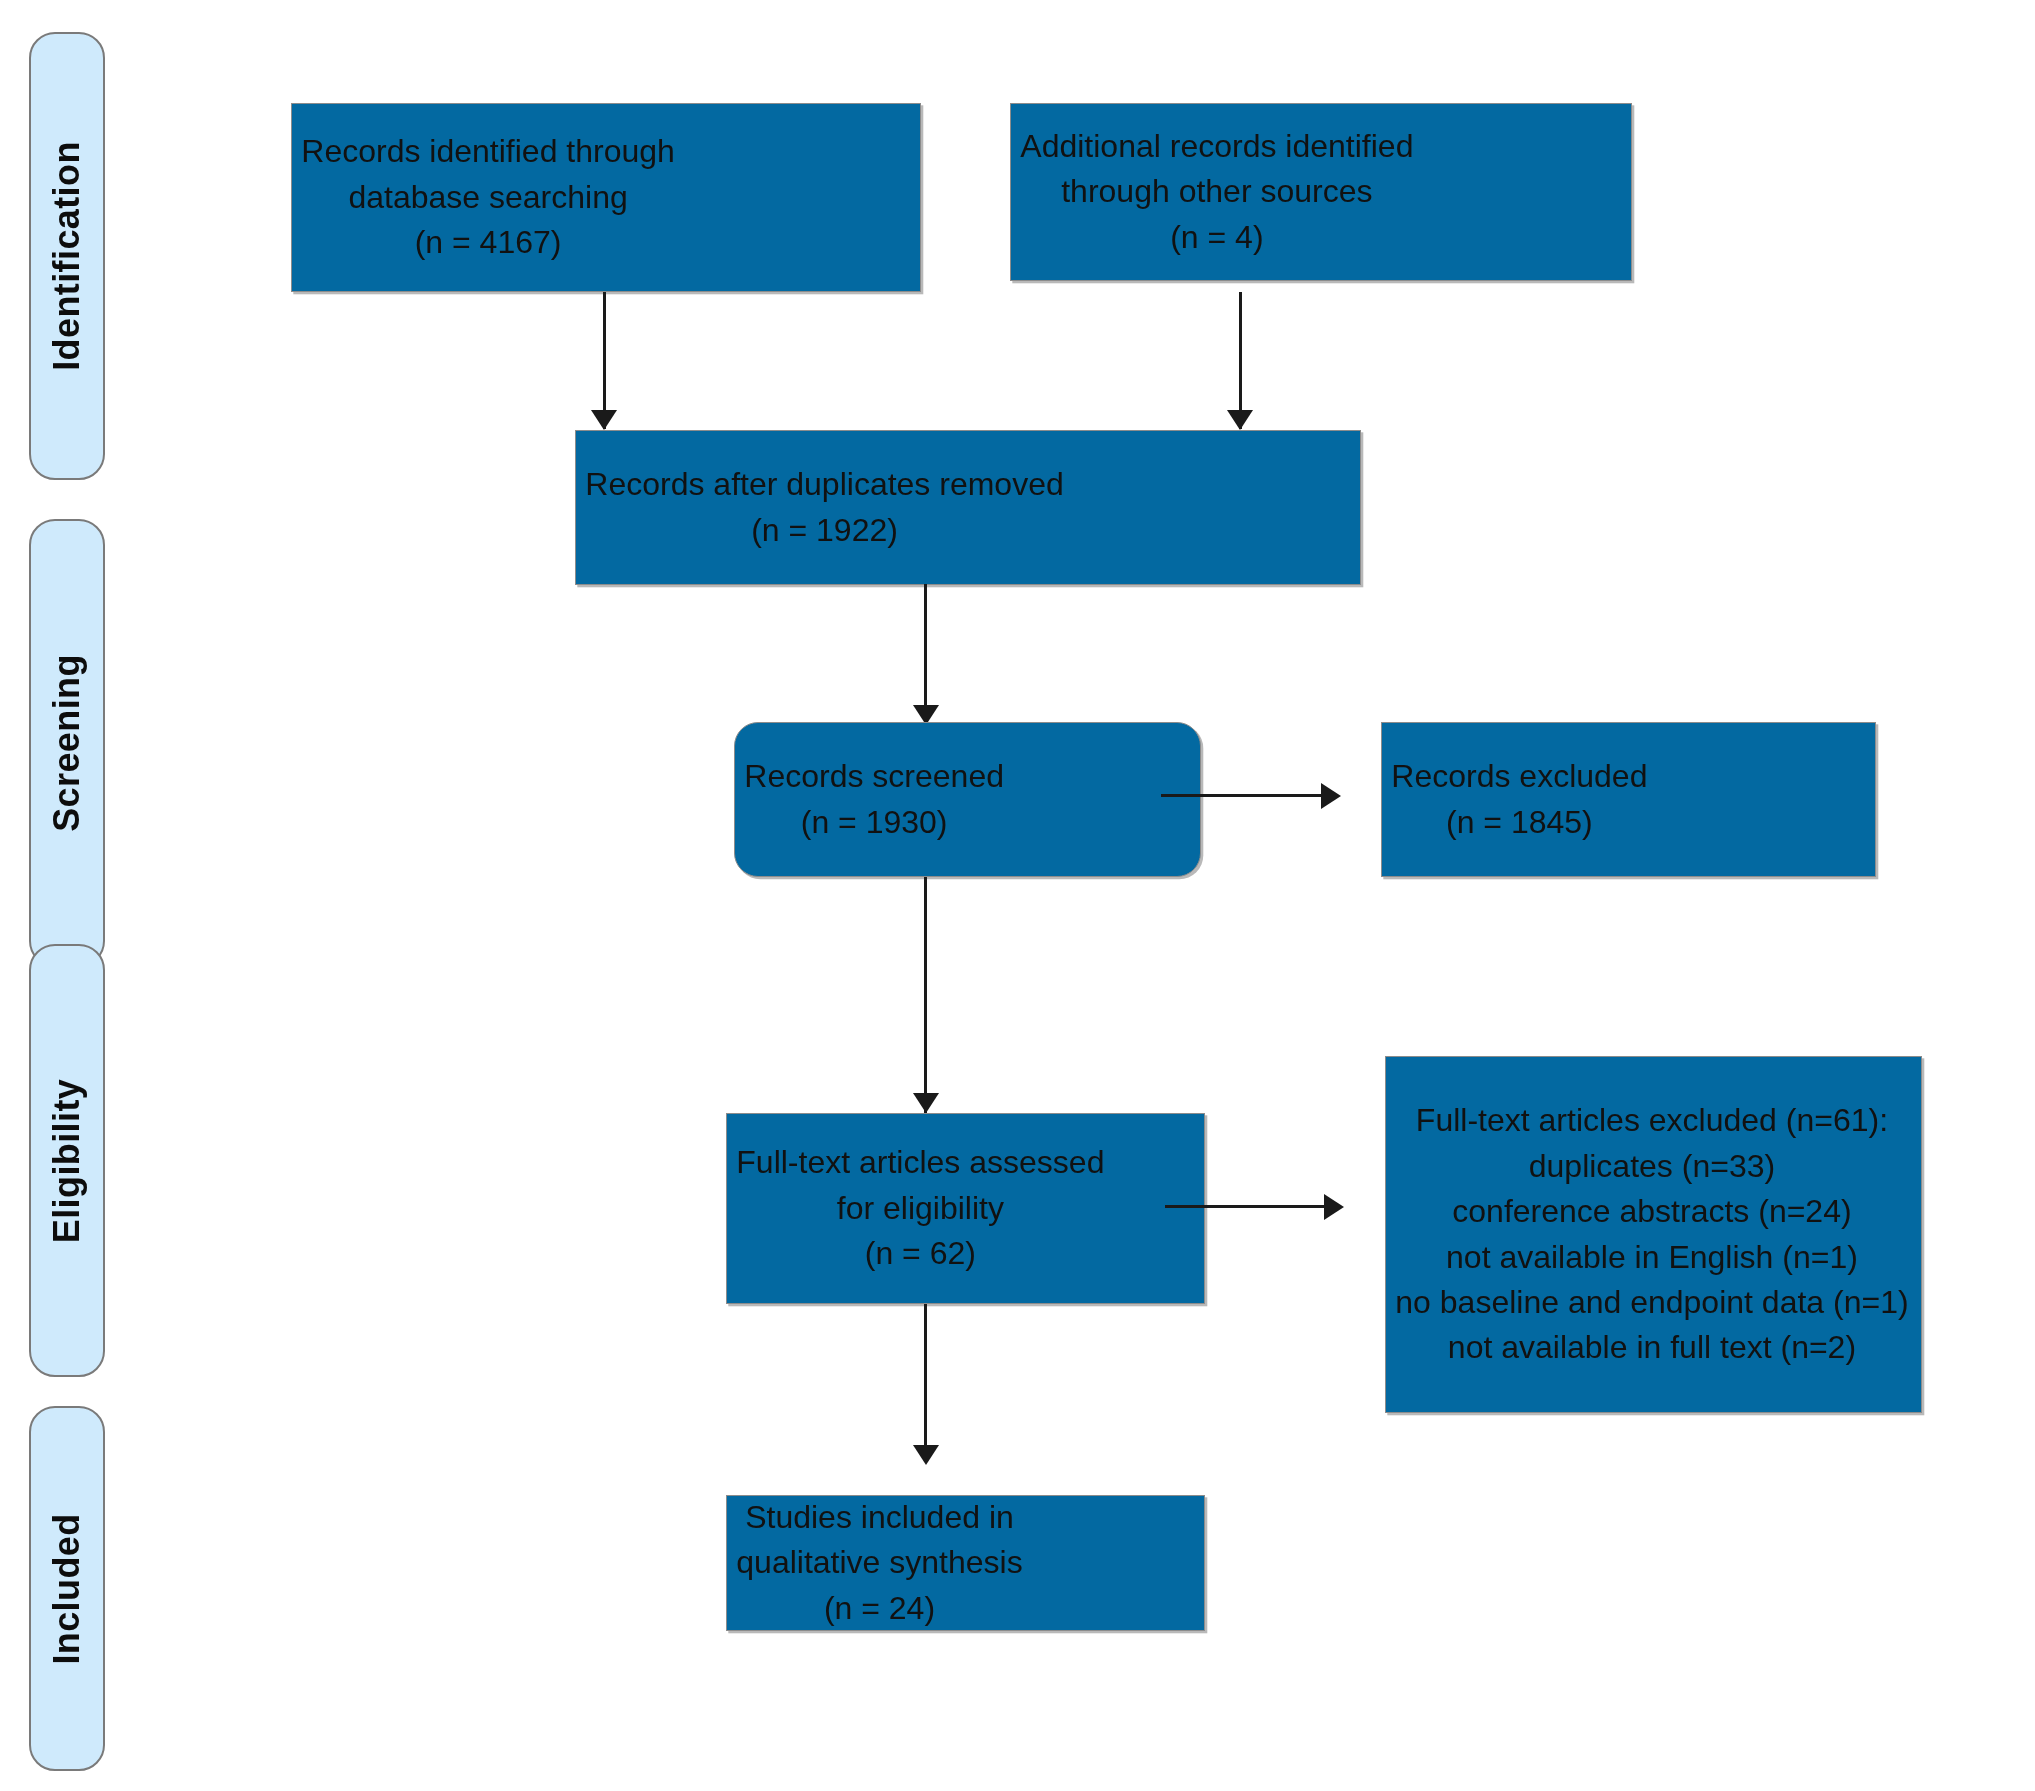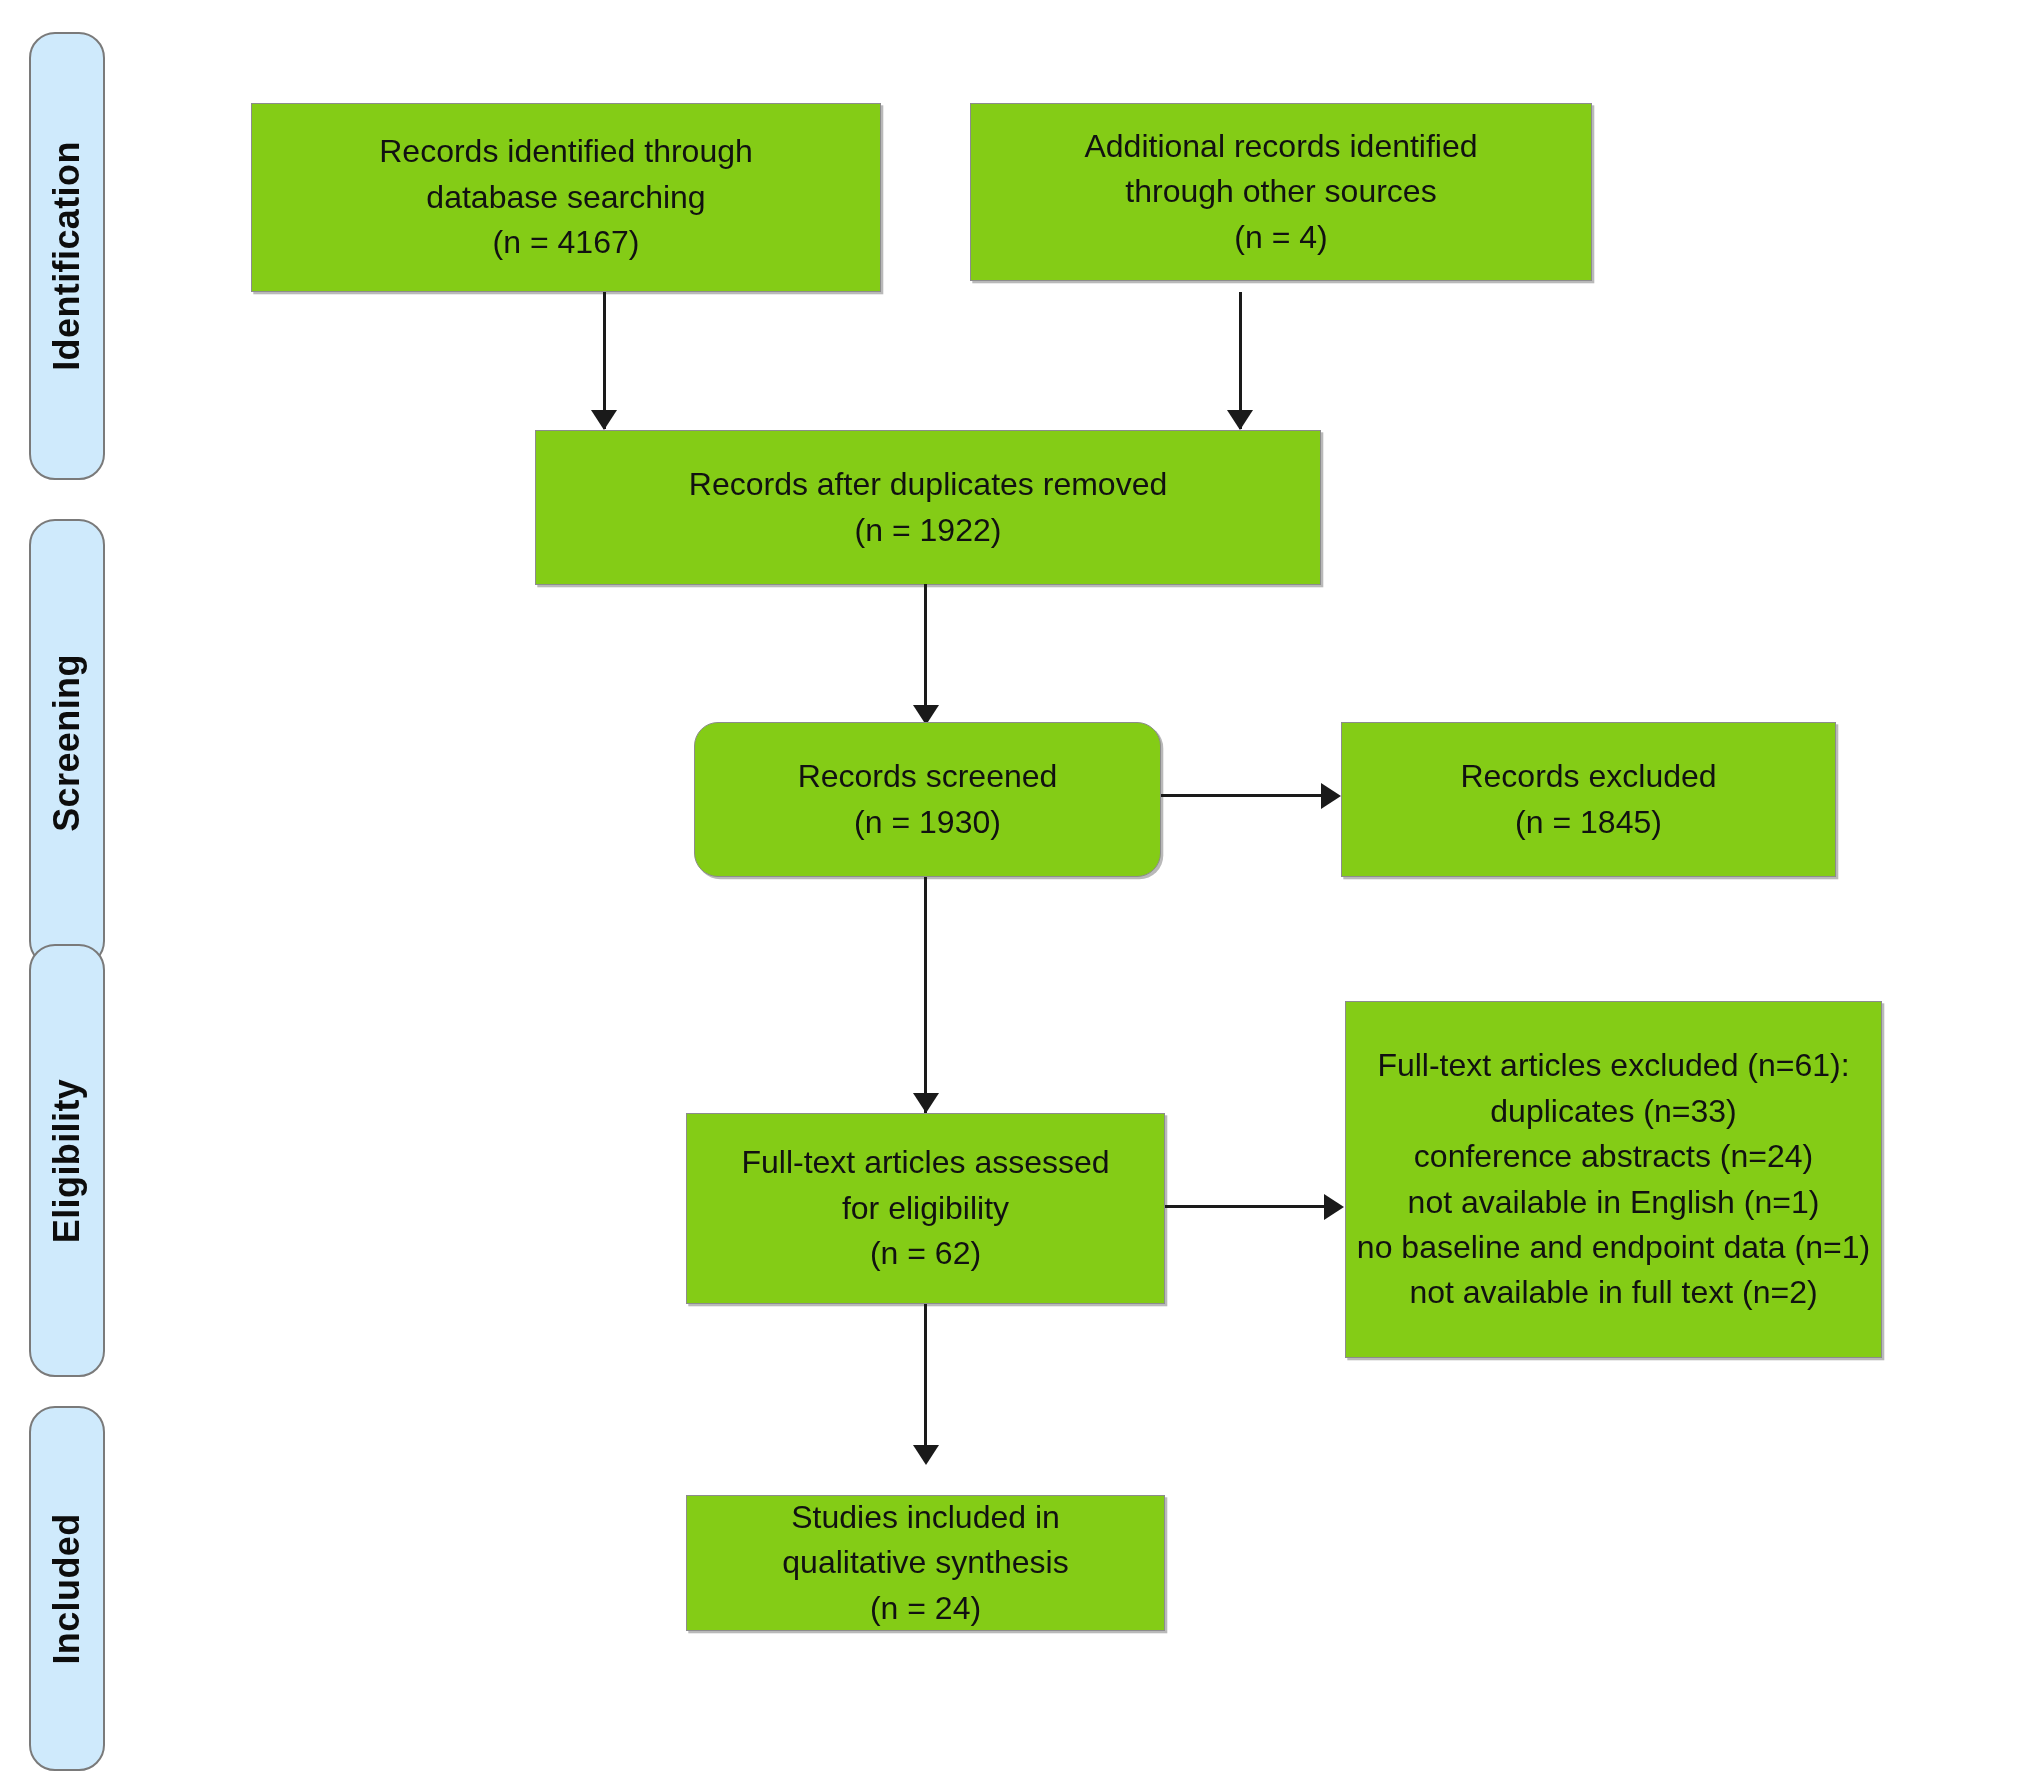--- a/index.html
+++ b/index.html
@@ -36,28 +36,29 @@
     white-space: nowrap;
     font-weight: bold;
     font-size: 36px;
     letter-spacing: 0.4px;
     color: #0d0d0d;
   }
 
   
   .flow-box {
     position: absolute;
-    background: #84cc16;
+    background: #0369a1;
     border: 1.5px solid #8c8c8c;
     box-sizing: border-box;
     display: flex;
     align-items: center;
-    justify-content: center;
+    justify-content: flex-start;
     text-align: center;
     box-shadow: 2.3px 2.3px 0 0 #b9b9b9;
+    margin-left: 40px;
   }
   .flow-box .box-text {
     font-size: 32px;
     line-height: 1.42;
     color: #111111;
     padding: 0 9.3px;
     white-space: pre-line;
   }
 
   
@@ -150,21 +151,21 @@
 
   <div class="v-line" style="left:924px; top:877px; width:3.1px; height:236px;"></div>
   <div class="arrow-down" style="left:913px; top:1093px;"></div>
 
   <div class="flow-box" style="left:686px; top:1113px; width:479px; height:191px;">
     <span class="box-text">Full-text articles assessed
 for eligibility
 (n = 62)</span>
   </div>
 
-  <div class="flow-box" style="left:1345px; top:1001px; width:537px; height:357px;">
+  <div class="flow-box" style="left:1345px; top:1056px; width:537px; height:357px;">
     <span class="box-text">Full-text articles excluded (n=61):
 duplicates (n=33)
 conference abstracts (n=24)
 not available in English (n=1)
 no baseline and endpoint data (n=1)
 not available in full text (n=2)</span>
   </div>
 
   <div class="h-line" style="left:1165px; top:1205px; width:161px; height:3.1px;"></div>
   <div class="arrow-right" style="left:1324px; top:1194px;"></div>

